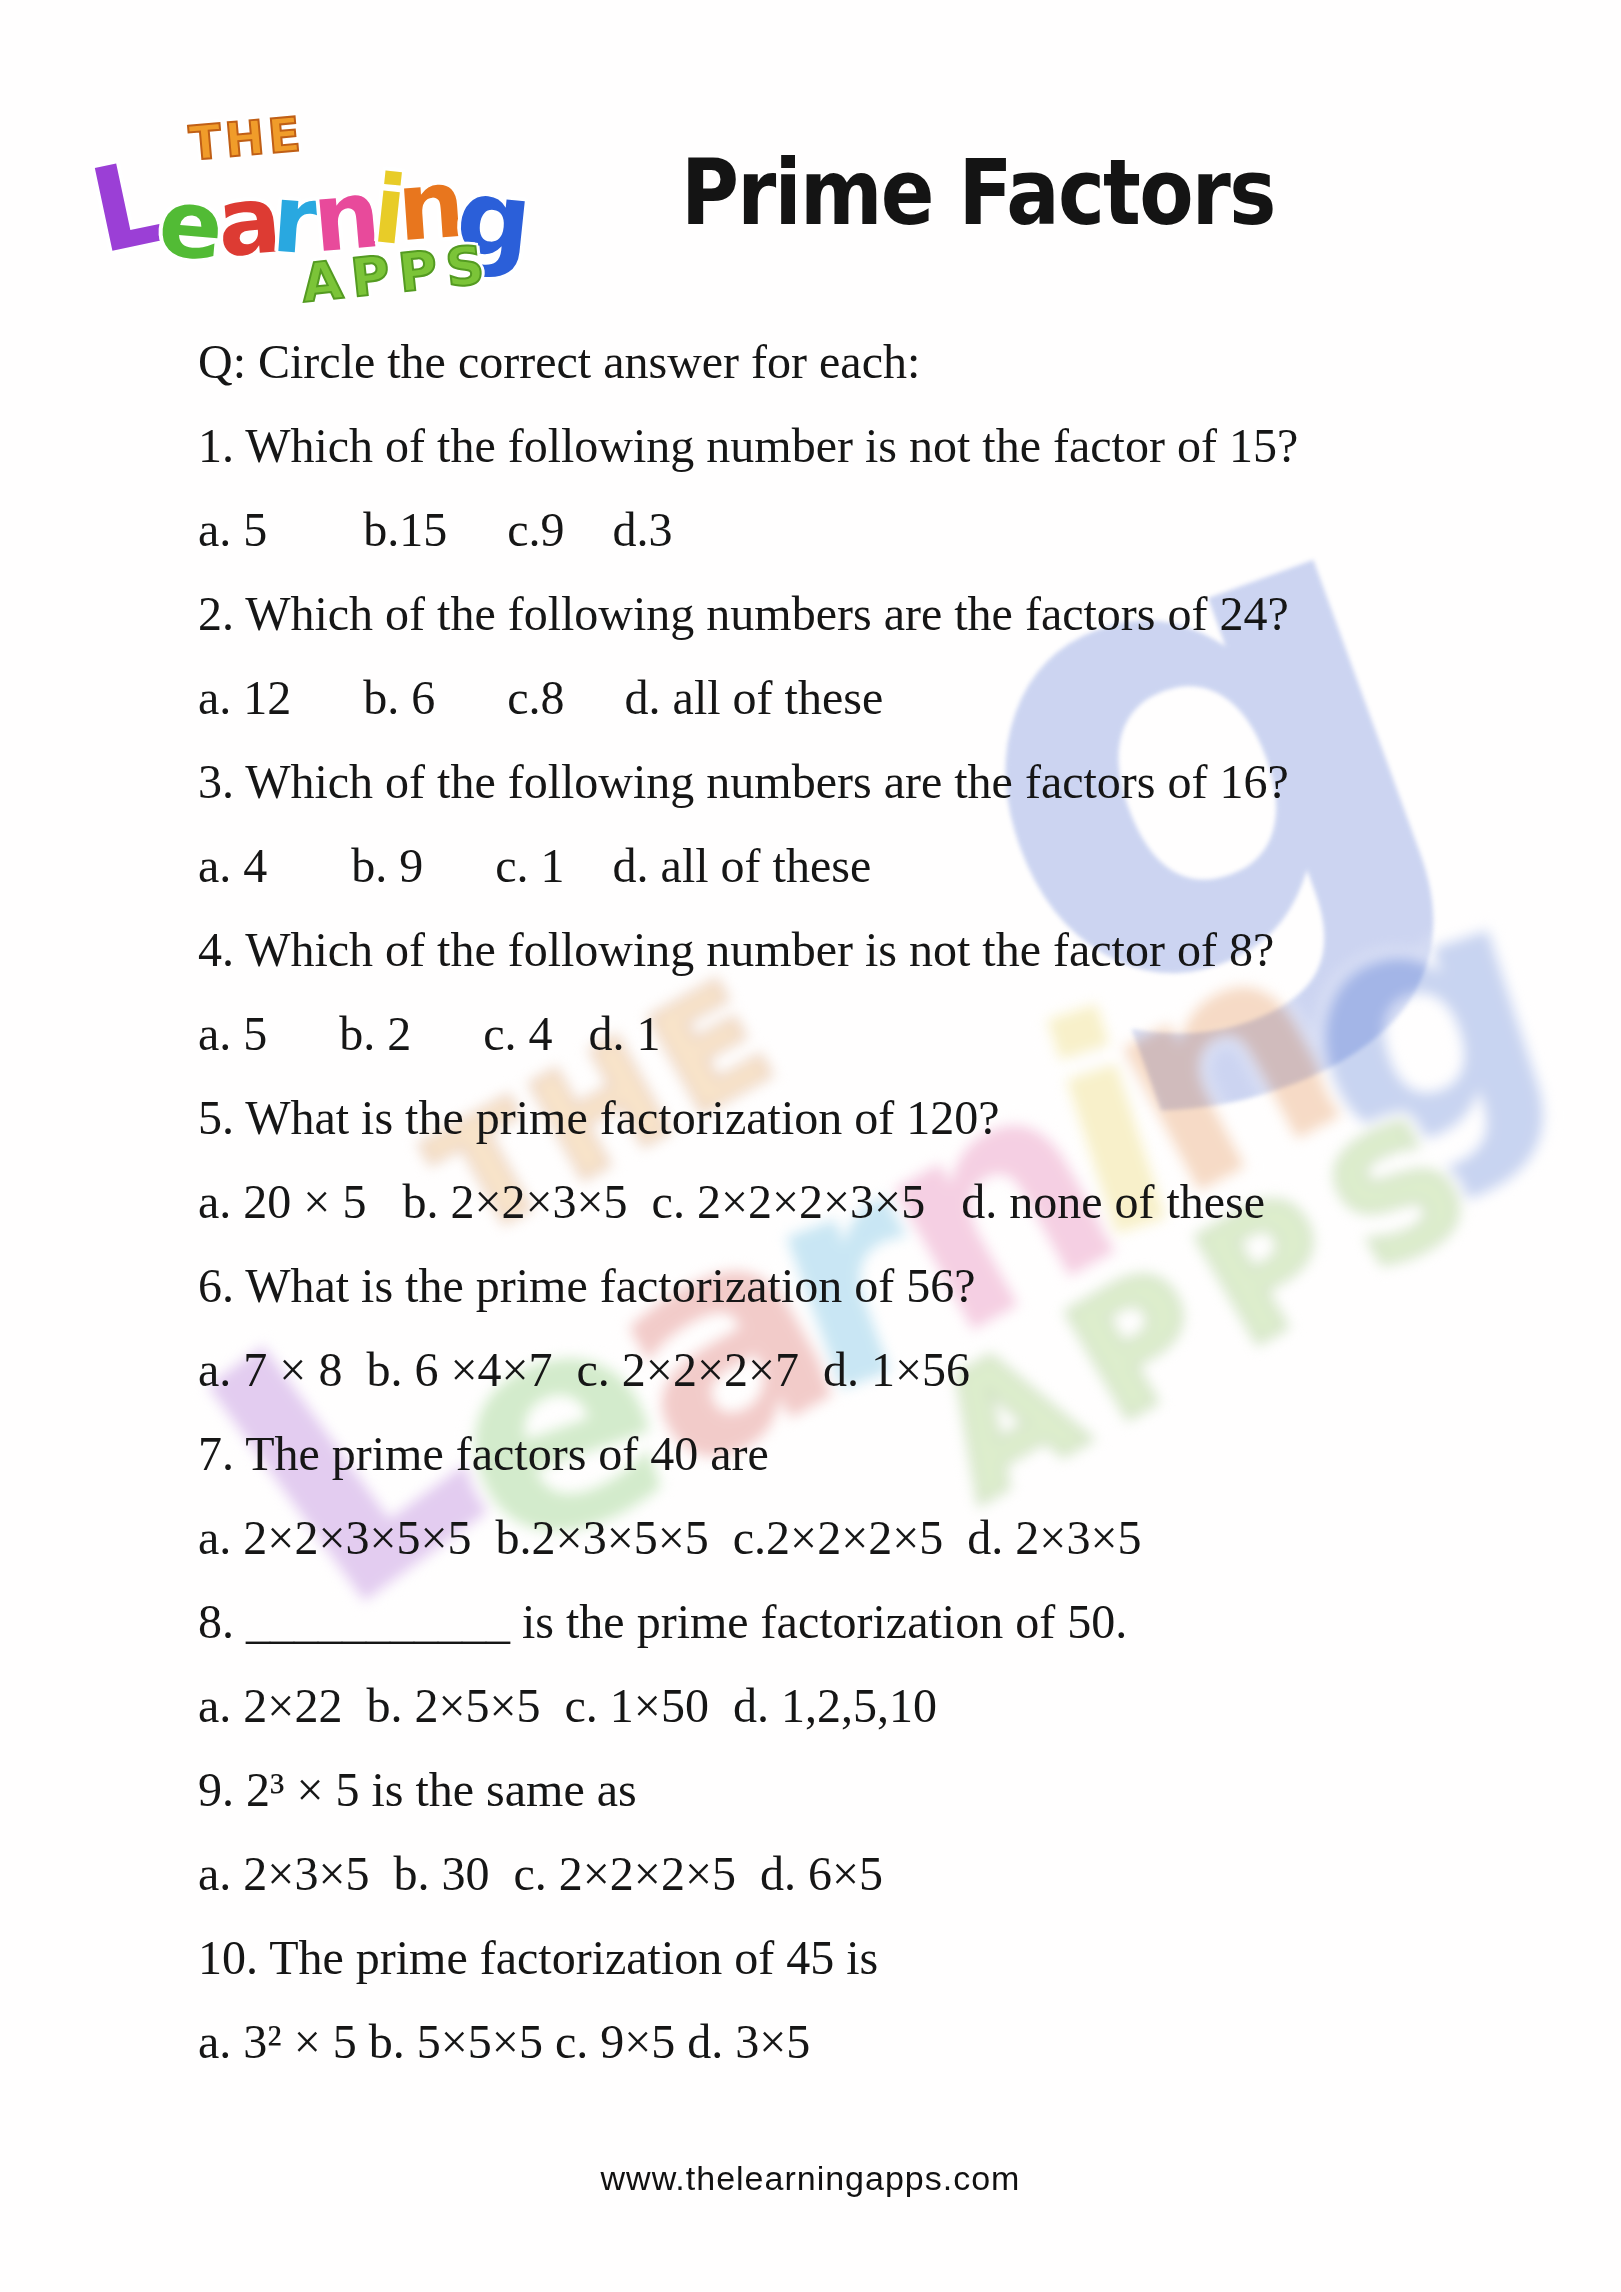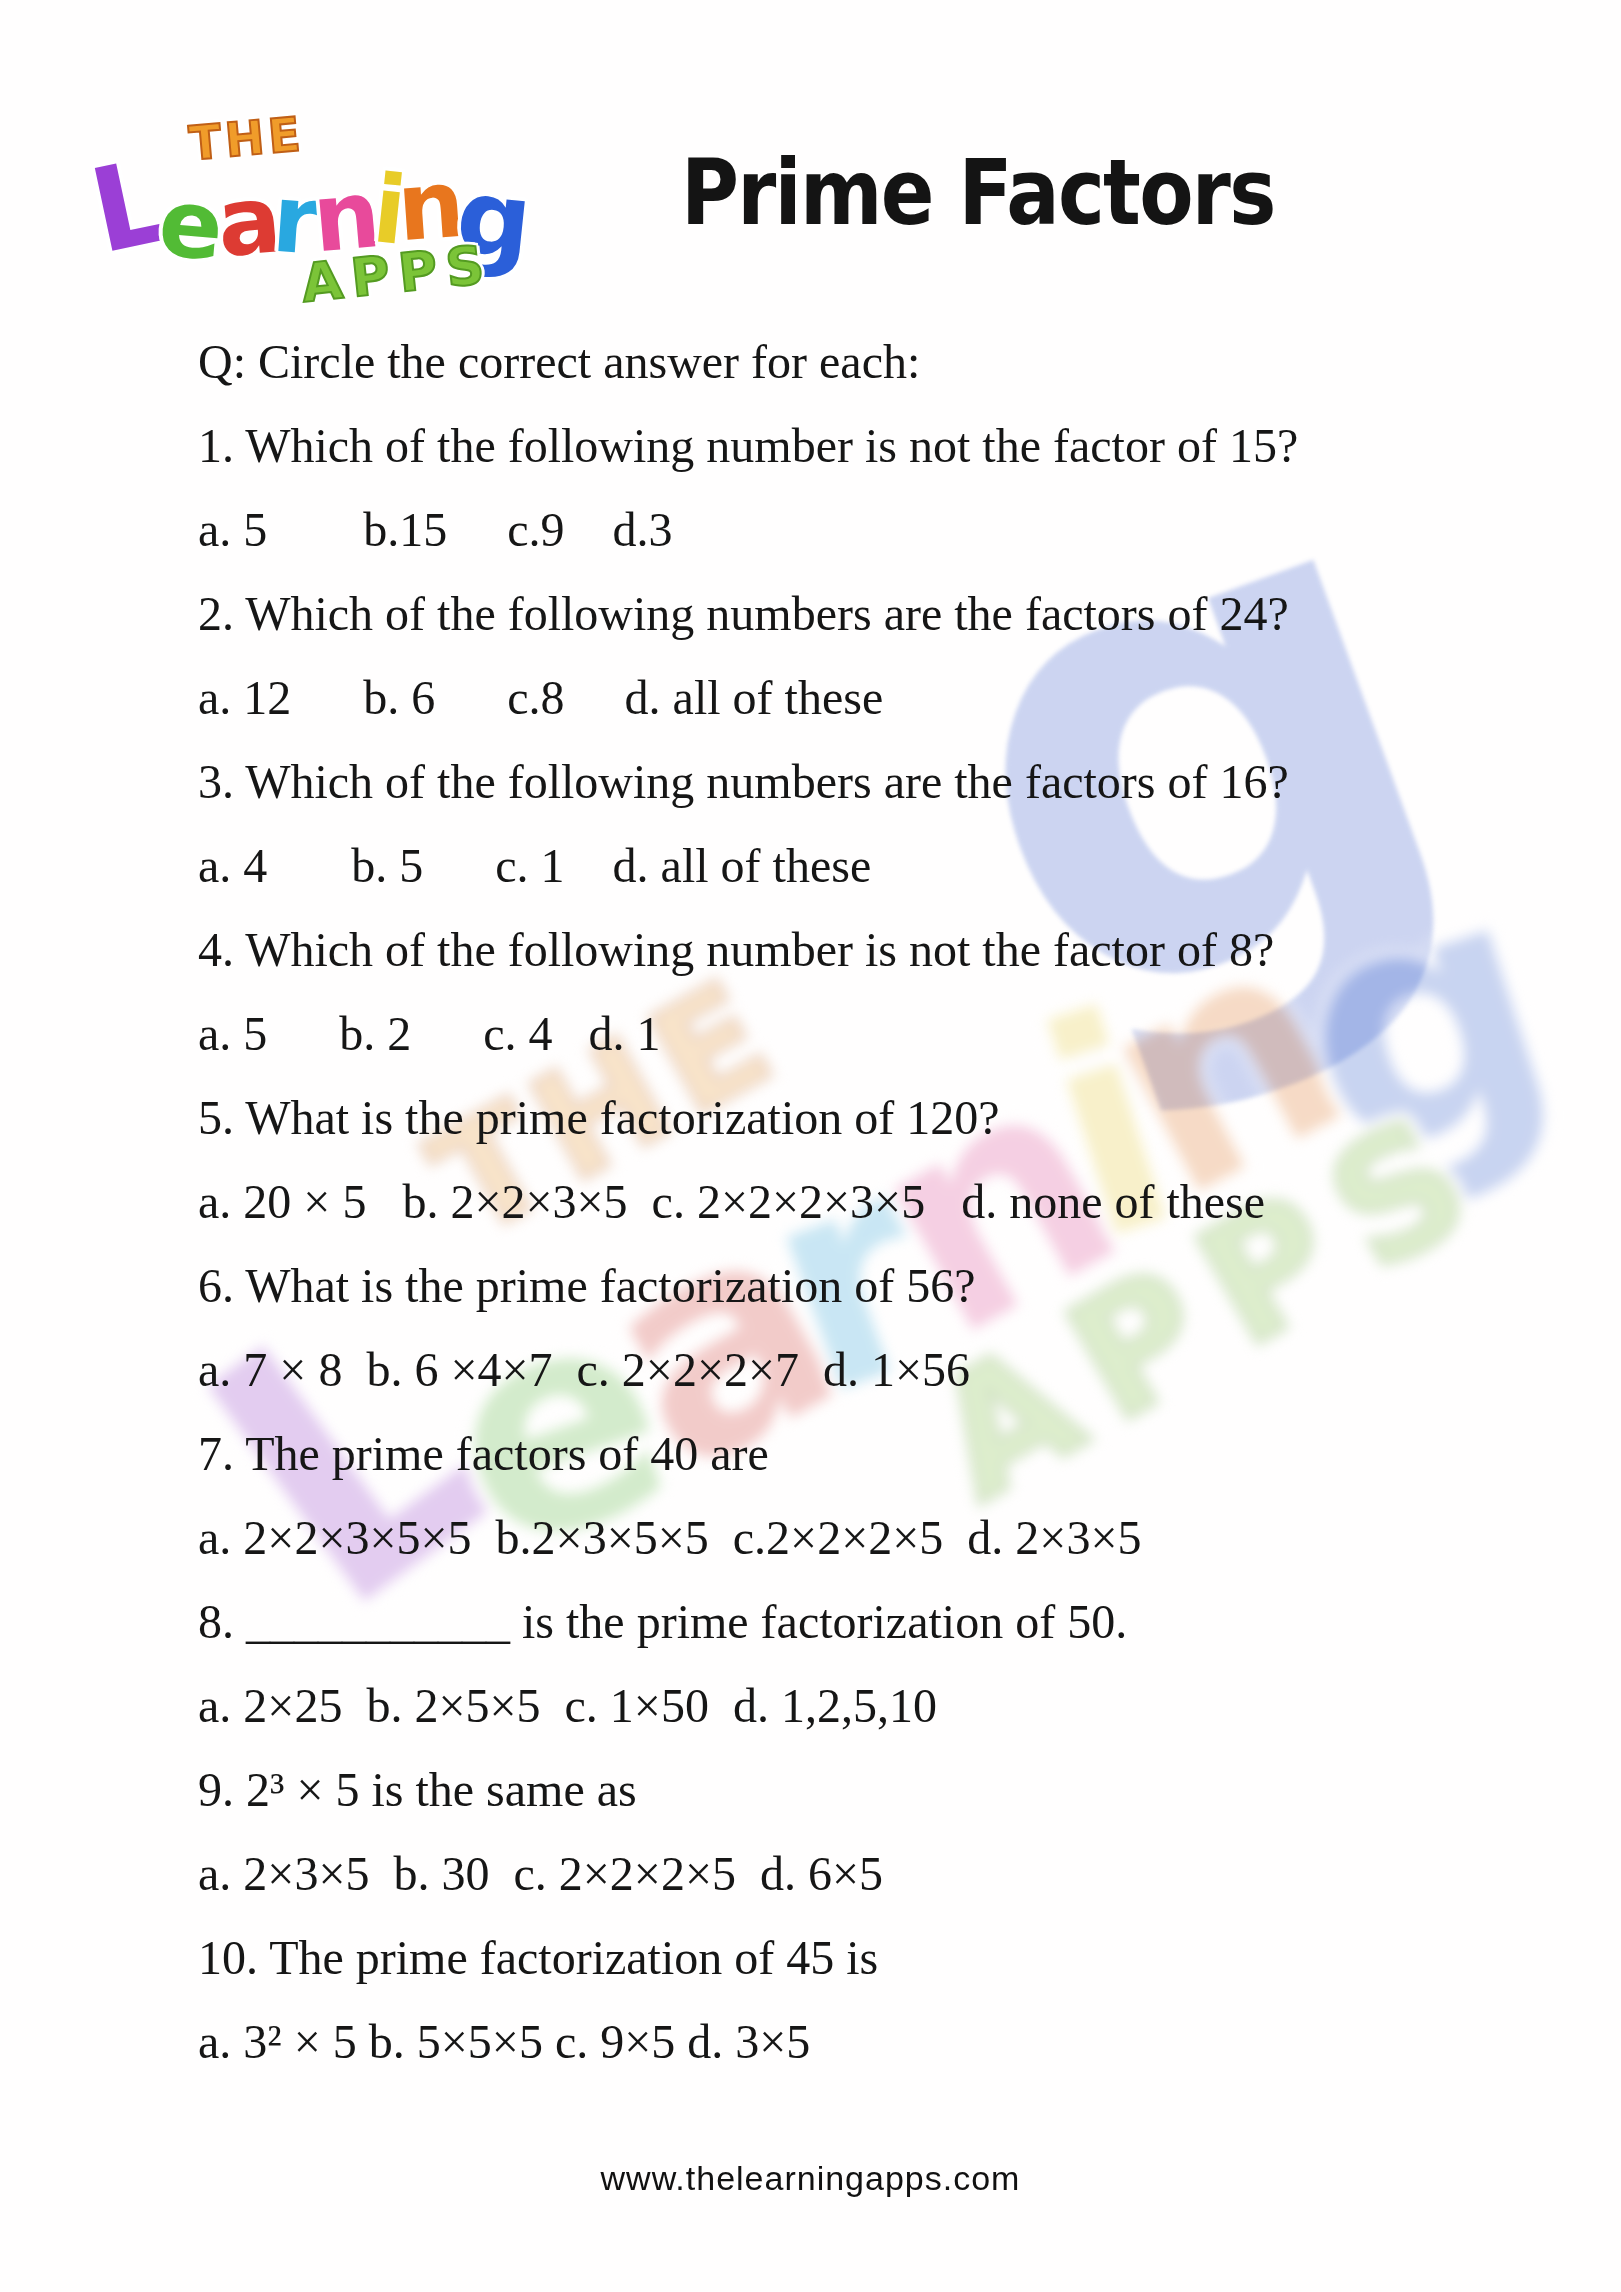--- a/index.html
+++ b/index.html
@@ -130,31 +130,31 @@
 
   <div class="title">Prime Factors</div>
 
   <div class="body-text">
     <div class="ln">Q: Circle the correct answer for each:</div>
     <div class="ln">1. Which of the following number is not the factor of 15?</div>
     <div class="ln">a. 5        b.15     c.9    d.3</div>
     <div class="ln">2. Which of the following numbers are the factors of 24?</div>
     <div class="ln">a. 12      b. 6      c.8     d. all of these</div>
     <div class="ln">3. Which of the following numbers are the factors of 16?</div>
-    <div class="ln">a. 4       b. 5      c. 1    d. all of these</div>
+    <div class="ln">a. 4       b. 9      c. 1    d. all of these</div>
     <div class="ln">4. Which of the following number is not the factor of 8?</div>
     <div class="ln">a. 5      b. 2      c. 4   d. 1</div>
     <div class="ln">5. What is the prime factorization of 120?</div>
     <div class="ln">a. 20 × 5   b. 2×2×3×5  c. 2×2×2×3×5   d. none of these</div>
     <div class="ln">6. What is the prime factorization of 56?</div>
     <div class="ln">a. 7 × 8  b. 6 ×4×7  c. 2×2×2×7  d. 1×56</div>
     <div class="ln">7. The prime factors of 40 are</div>
     <div class="ln">a. 2×2×3×5×5  b.2×3×5×5  c.2×2×2×5  d. 2×3×5</div>
     <div class="ln">8. ___________ is the prime factorization of 50.</div>
-    <div class="ln">a. 2×25  b. 2×5×5  c. 1×50  d. 1,2,5,10</div>
+    <div class="ln">a. 2×22  b. 2×5×5  c. 1×50  d. 1,2,5,10</div>
     <div class="ln">9. 2³ × 5 is the same as</div>
     <div class="ln">a. 2×3×5  b. 30  c. 2×2×2×5  d. 6×5</div>
     <div class="ln">10. The prime factorization of 45 is</div>
     <div class="ln">a. 3² × 5 b. 5×5×5 c. 9×5 d. 3×5</div>
   </div>
 
   <div class="footer">www.thelearningapps.com</div>
 
 </div>
 

